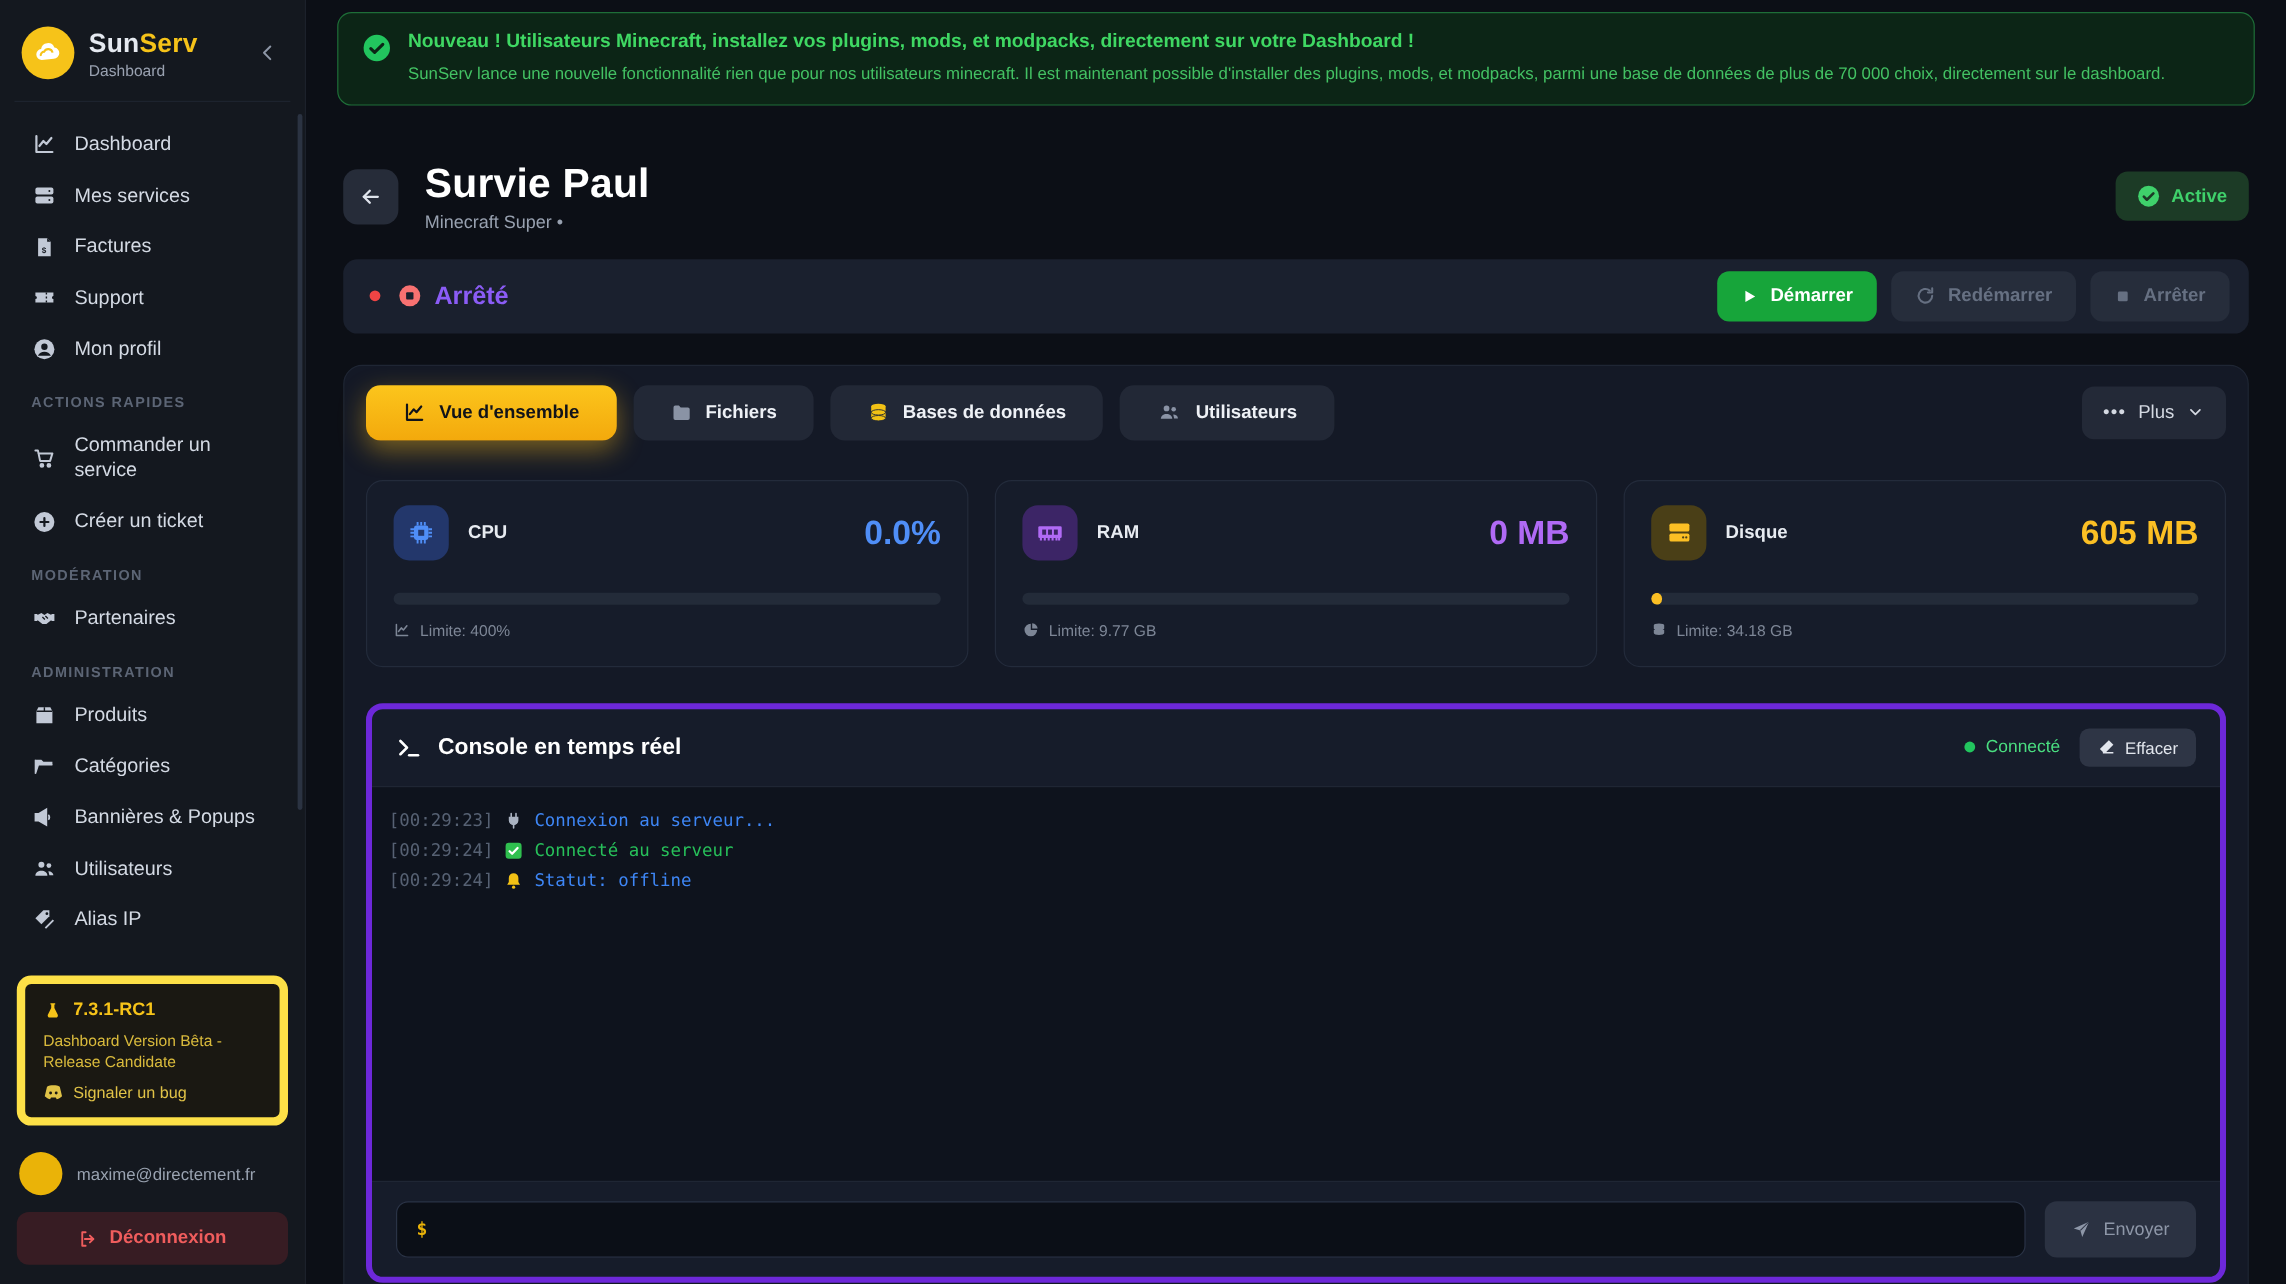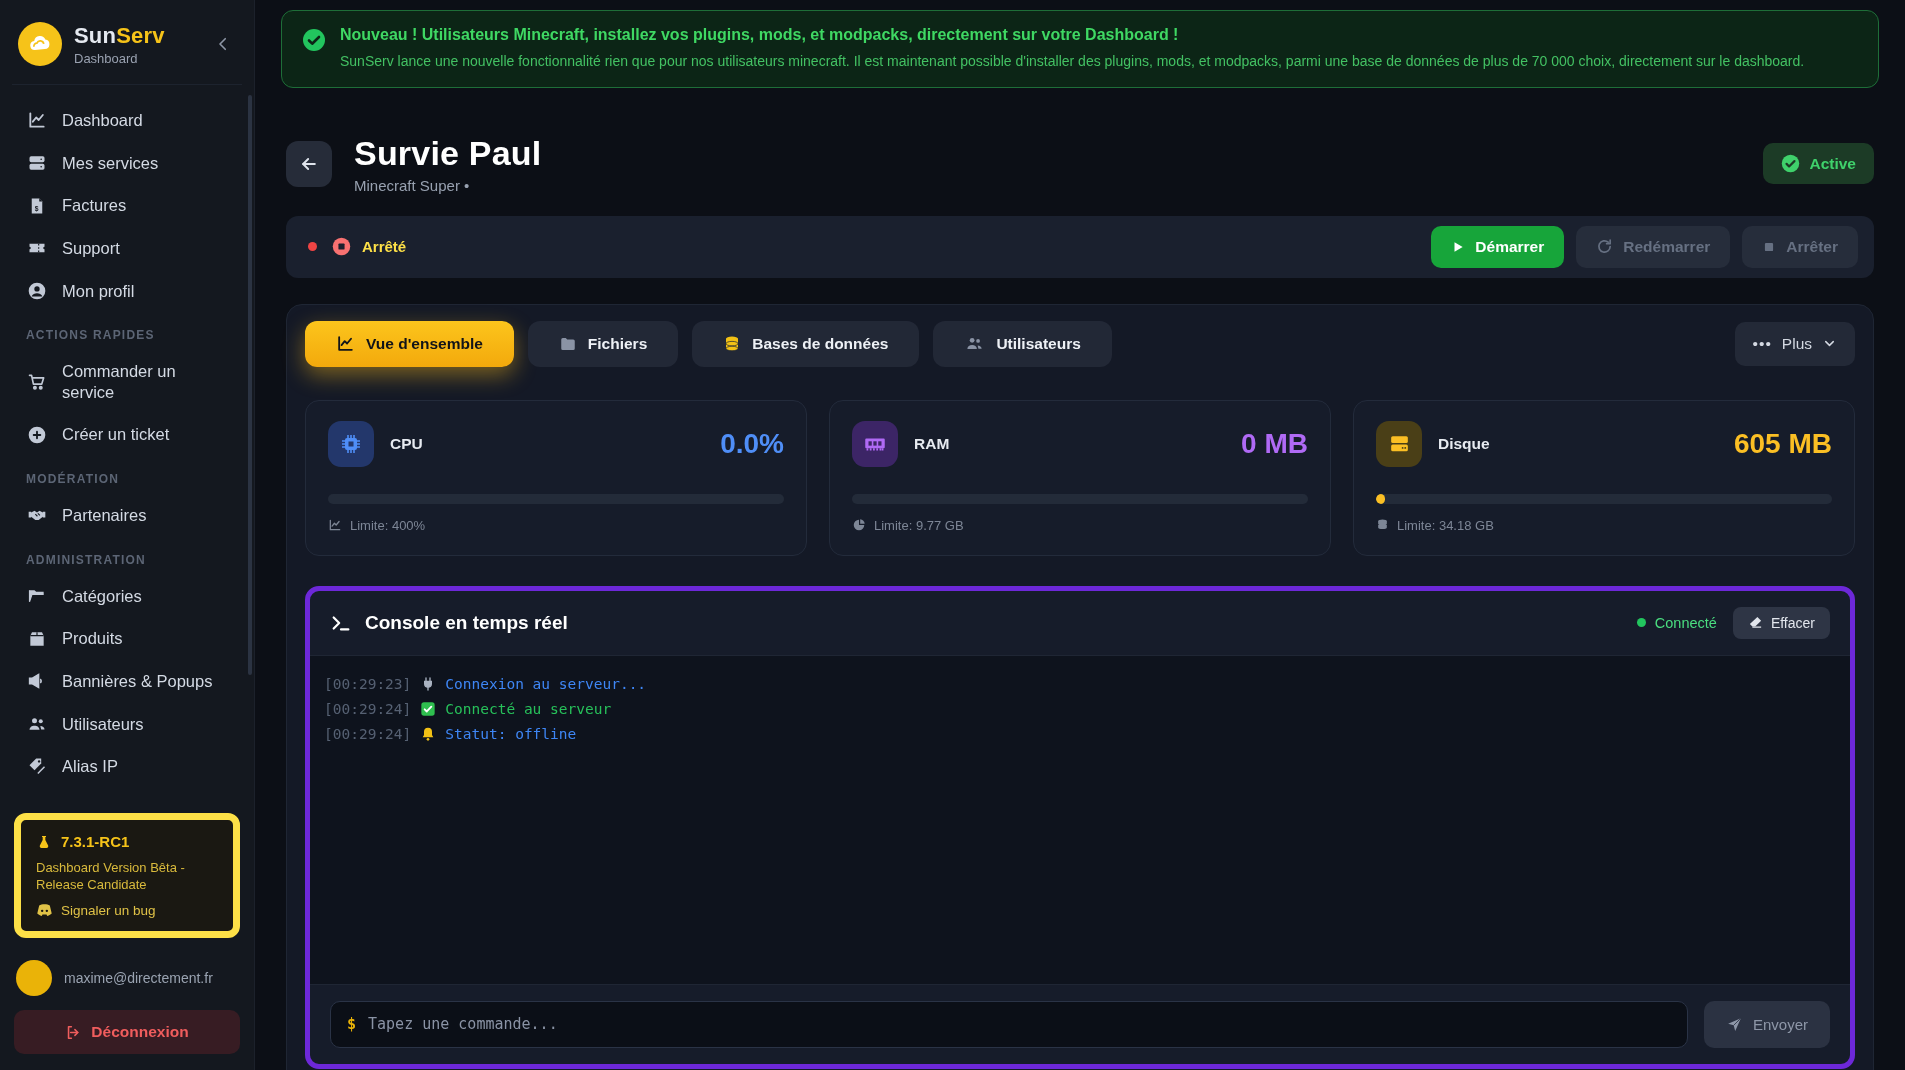--- a/index.html
+++ b/index.html
@@ -80,21 +80,21 @@
     margin-left:auto; background:#1c3b26; border-radius:10px; padding:11px 18px;
     display:flex; align-items:center; gap:9px; color:#3fd16b; font-weight:bold; font-size:15.5px;
   }
 
   .status-bar {
     margin:22px 5px 0; background:#1a202e; border-radius:12px; height:62px;
     display:flex; align-items:center; padding:0 16px 0 22px;
   }
   .status-dot { width:9px; height:9px; border-radius:50%; background:#ef4444; }
   .status-stop-ic { margin-left:14px; color:#f87171; }
-  .status-label { margin-left:10px; color:#fde047; font-weight:bold; font-size:15px; }
+  .status-label { margin-left:10px; color:#8b5cf6; font-weight:bold; font-size:21px; }
   .status-actions { margin-left:auto; display:flex; gap:12px; }
   .btn { height:42px; border-radius:10px; display:flex; align-items:center; gap:10px; padding:0 20px; font-size:15.5px; font-weight:bold; cursor:pointer; }
   .btn-start { background:#17a53a; color:#ffffff; }
   .btn-disabled { background:#262d3b; color:#667082; cursor:default; }
 
   .panel {
     margin:26px 5px 0; background:#141926; border:1px solid #1f2634;
     border-radius:16px; padding:16px 18px 30px; height:900px;
   }
   .tabs-row { display:flex; align-items:center; }
@@ -269,34 +269,34 @@
             <path d="M10 11l2.5 2.5M13 10l2.5 2.5" stroke="#14181f" stroke-width="1.3"></path>
           </svg>
         </span>
       <span class="nav-label">Partenaires</span>
     </div>
 
     <div class="nav-section">ADMINISTRATION</div>
     <div class="nav-item">
       <span class="ic">
           <svg width="20" height="20" viewBox="0 0 24 24" fill="currentColor">
+            <path d="M4 8l2-4h12l2 4v12H4z"></path>
+            <path d="M4 8h16M12 4v4" stroke="#14181f" stroke-width="1.4"></path>
+          </svg>
+        </span>
+      <span class="nav-label">Produits</span>
+    </div>
+    <div class="nav-item">
+      <span class="ic">
+          <svg width="20" height="20" viewBox="0 0 24 24" fill="currentColor">
             <path d="M3 5h6l2 2h9v3H6l-3 9z"></path>
             <path d="M3 5v14l3-9h14" fill="none" stroke="currentColor" stroke-width="1.4"></path>
           </svg>
         </span>
       <span class="nav-label">Catégories</span>
-    </div>
-    <div class="nav-item">
-      <span class="ic">
-          <svg width="20" height="20" viewBox="0 0 24 24" fill="currentColor">
-            <path d="M4 8l2-4h12l2 4v12H4z"></path>
-            <path d="M4 8h16M12 4v4" stroke="#14181f" stroke-width="1.4"></path>
-          </svg>
-        </span>
-      <span class="nav-label">Produits</span>
     </div>
     <div class="nav-item">
       <span class="ic">
           <svg width="20" height="20" viewBox="0 0 24 24" fill="currentColor">
             <path d="M14 4L6.5 8.5H3v7h3.5L14 20zM16 9.5a3.5 3.5 0 0 1 0 5" stroke="currentColor" stroke-width="1.6" fill="currentColor"></path>
           </svg>
         </span>
       <span class="nav-label">Bannières &amp; Popups</span>
     </div>
     <div class="nav-item">
@@ -588,21 +588,20 @@
               <path d="M12 2.5a6 6 0 0 0-6 6v5l-2 3.5h16l-2-3.5v-5a6 6 0 0 0-6-6z"></path>
               <circle cx="12" cy="20" r="2"></circle>
             </svg>
           <span class="ctext blue-t">Statut: offline</span>
         </div>
       </div>
 
       <div class="console-input-row">
         <div class="cmd-wrap">
           <span class="cmd-prefix">$</span>
-          <input class="cmd-input" type="text" placeholder="Tapez une commande..." style="">
         </div>
         <div class="send-btn">
           <svg width="17" height="17" viewBox="0 0 24 24" fill="currentColor">
               <path d="M3 11l18-8-8 18-2.2-7.8z"></path>
               <path d="M10.8 13.2L21 3" stroke="#2b3242" stroke-width="1.2"></path>
             </svg>
           <span>Envoyer</span>
         </div>
       </div>
     </div>

